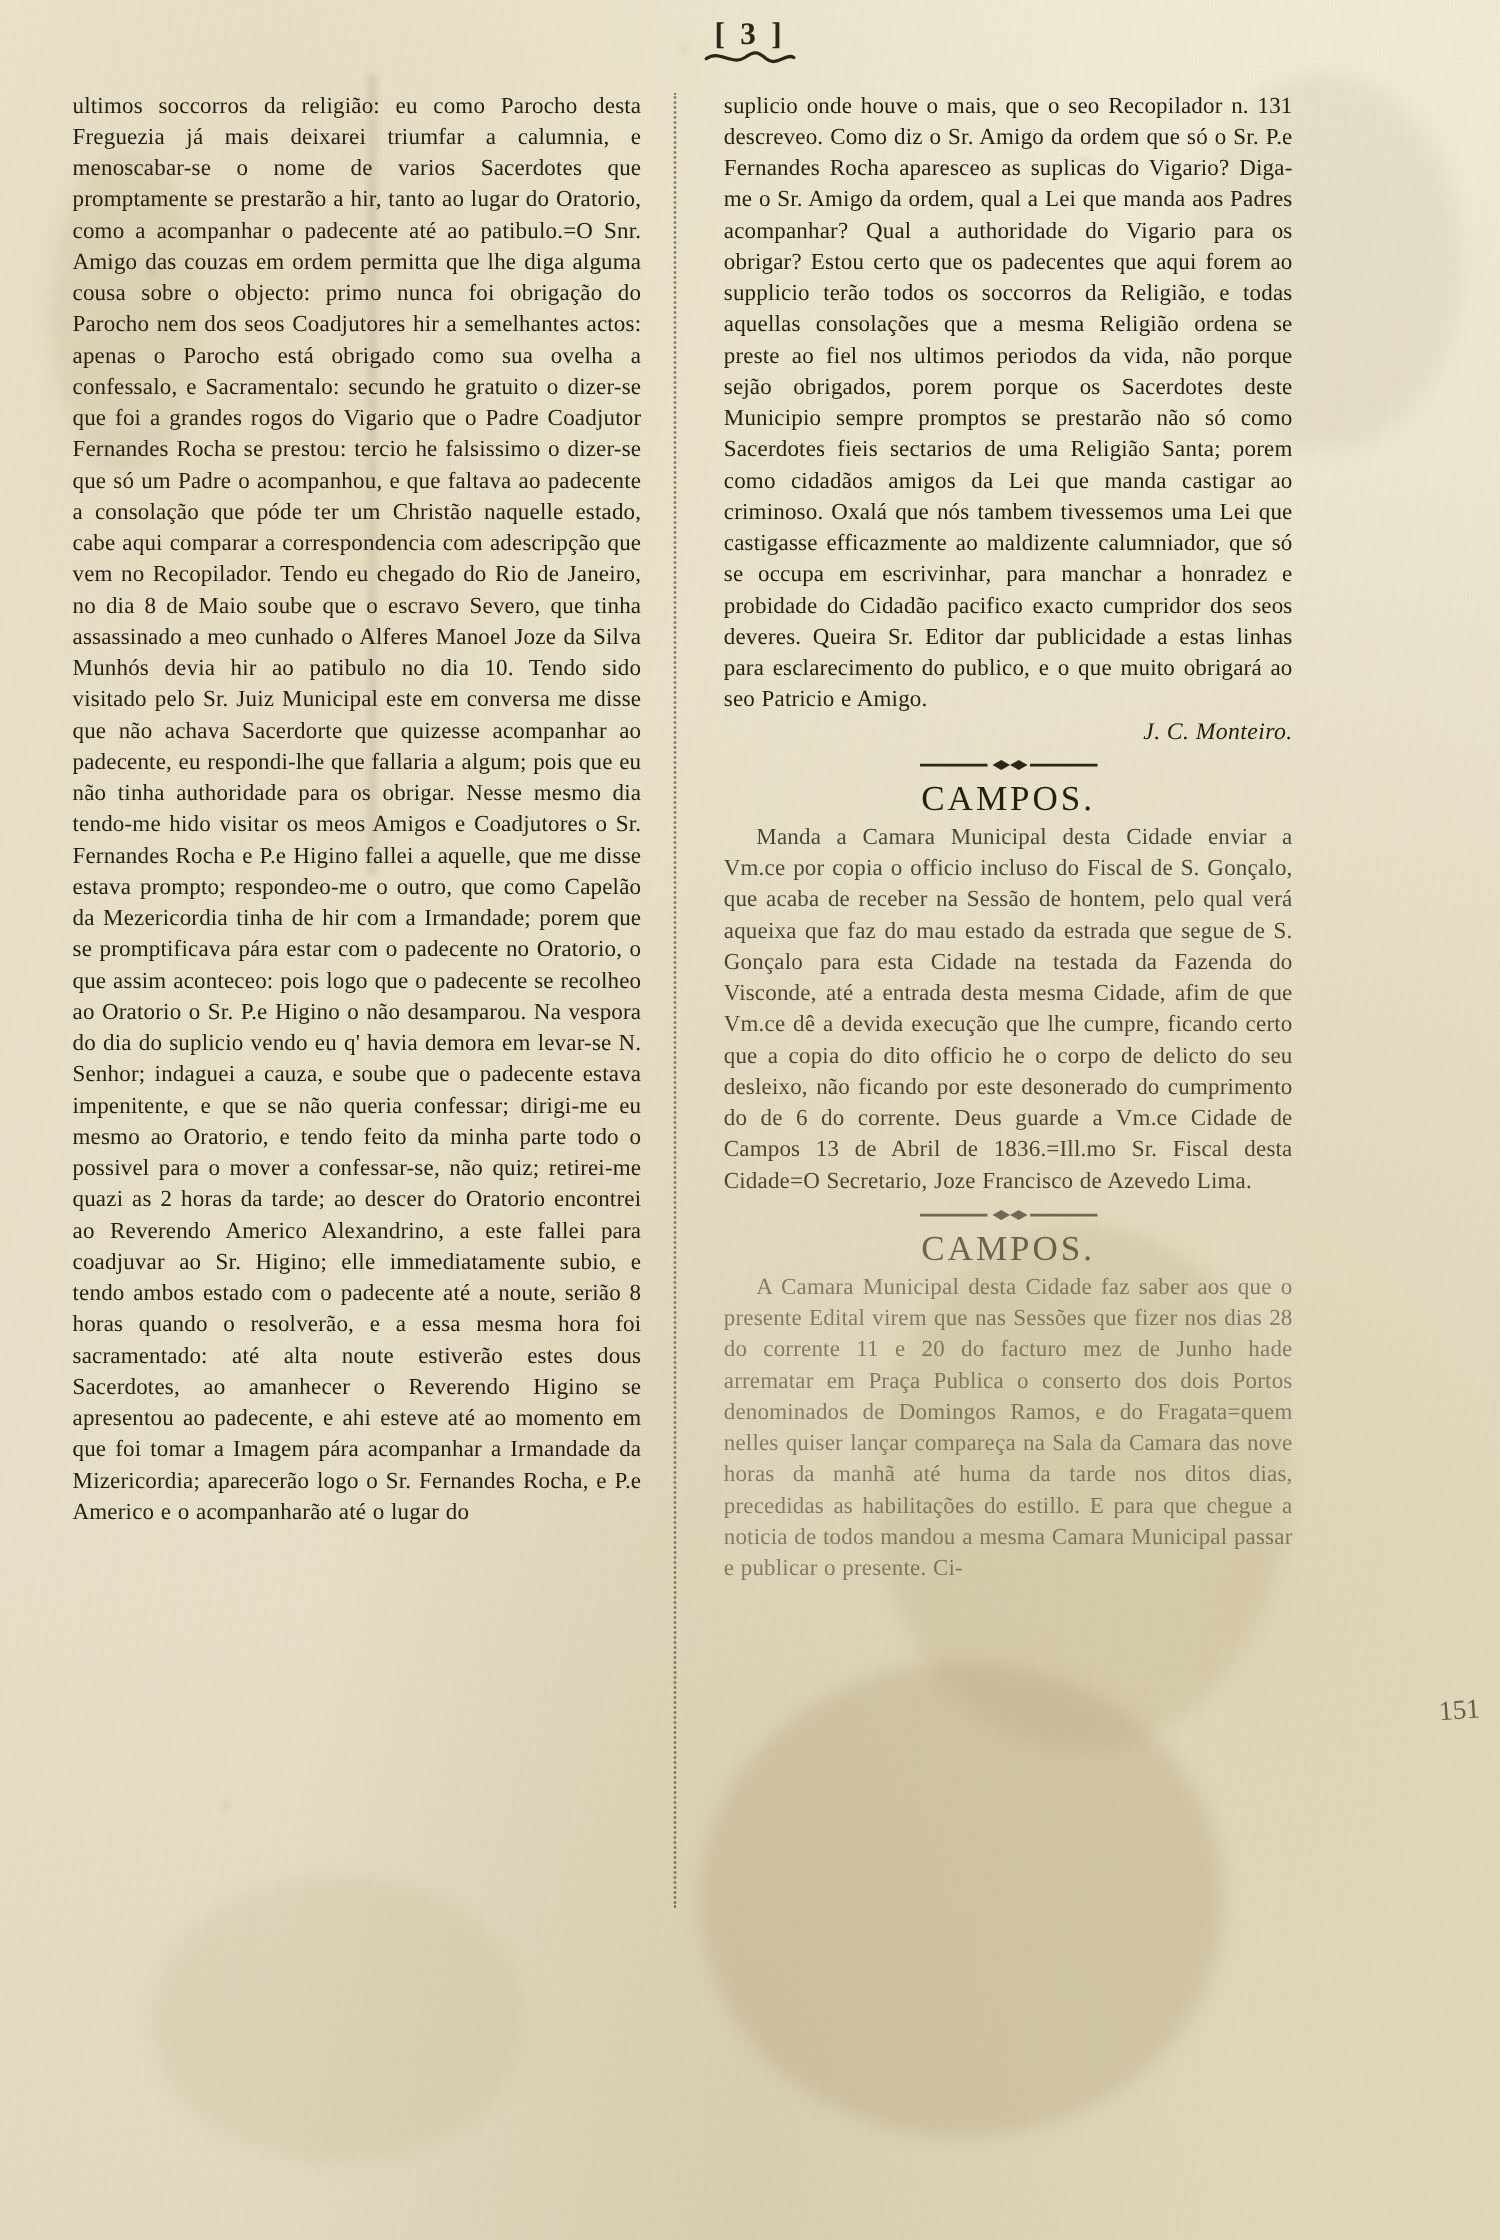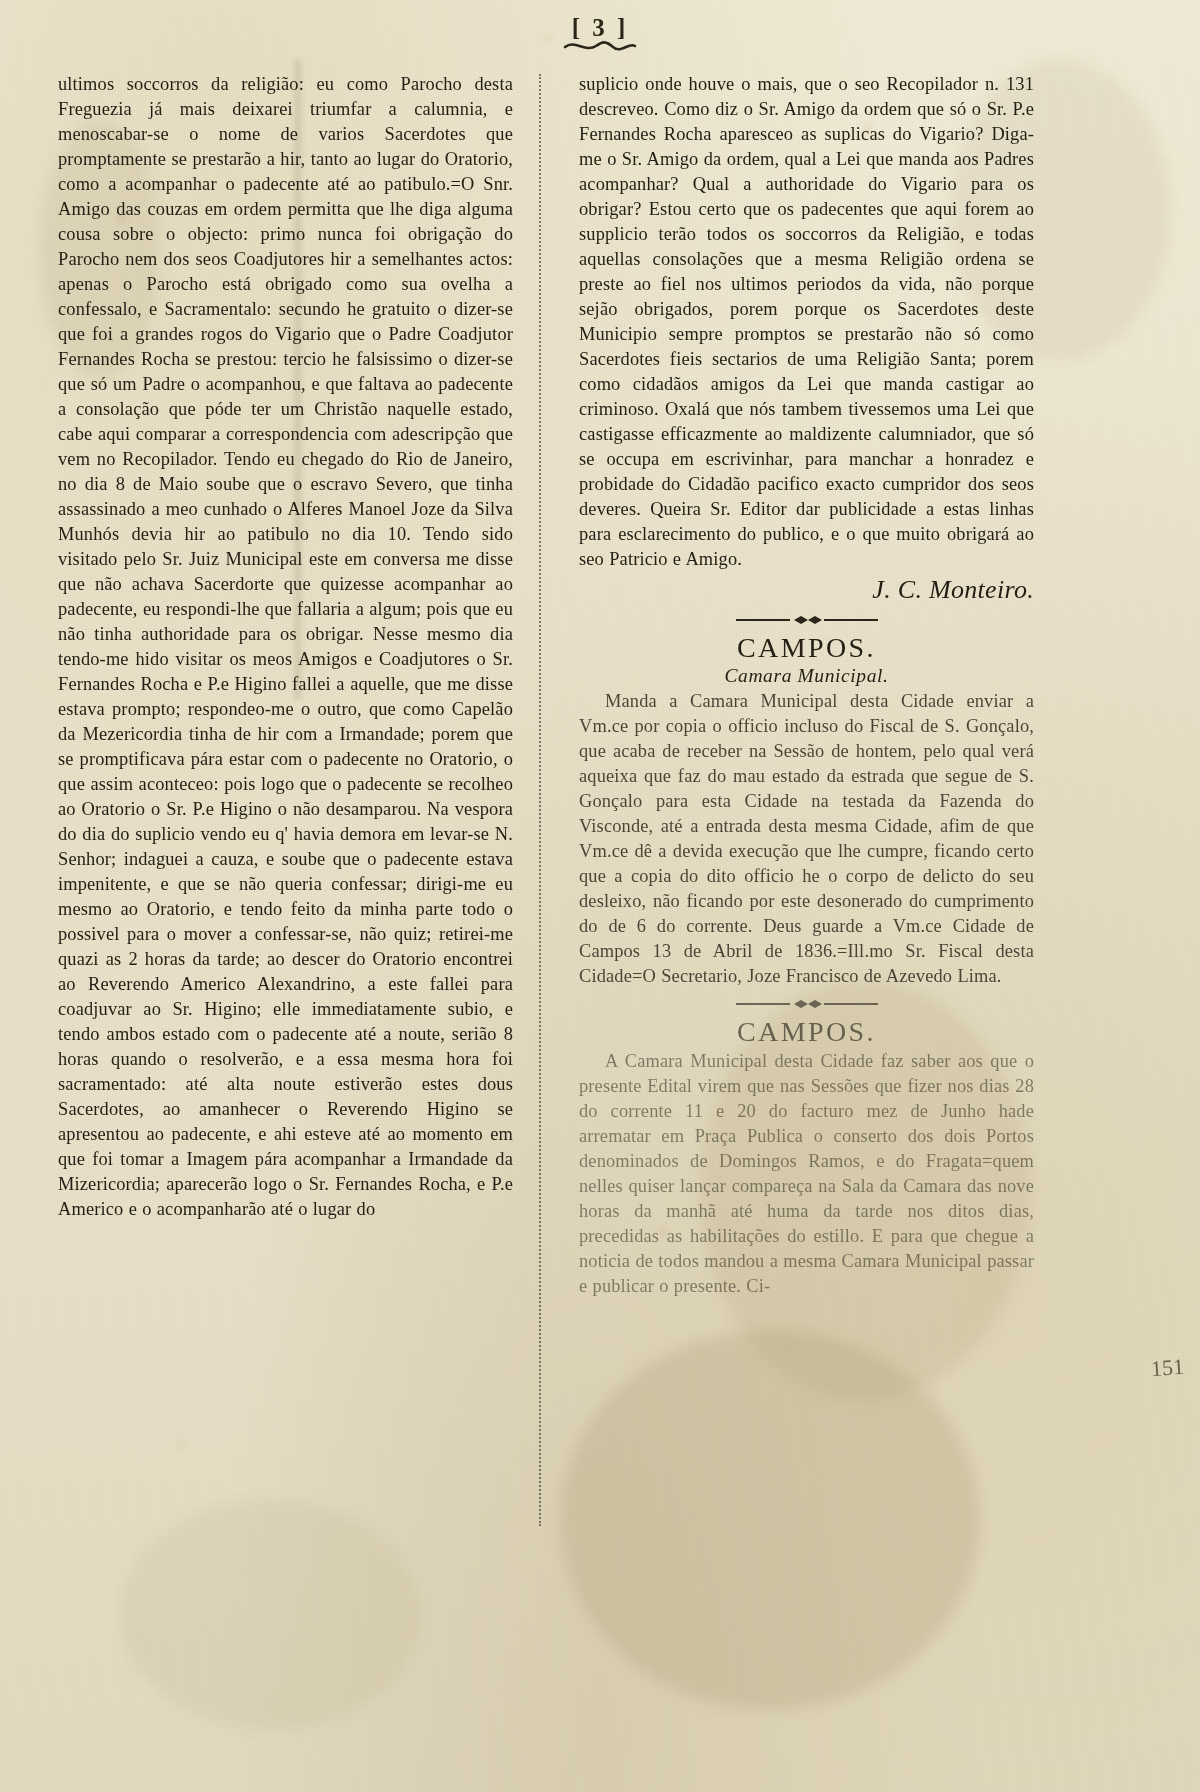--- a/index.html
+++ b/index.html
@@ -56,21 +56,21 @@
     line-height:25.0px;
     color:#231d13;
     text-align:justify;
     text-justify:inter-word;
     letter-spacing:.15px;
     word-spacing:.5px;
     font-family:"Liberation Serif", serif;
   }
   p.ind{text-indent:26px;}
   .sig{
-    text-align:right;font-style:italic;font-size:26px;margin-top:3px;color:#231d13;
+    text-align:right;font-style:italic;font-size:19px;margin-top:3px;color:#231d13;
     letter-spacing:.3px;
   }
   .head{
     text-align:center;font-size:28px;letter-spacing:2.4px;color:#241e14;
     margin:6px 0 1px;
   }
   .subhead{
     text-align:center;font-size:19.5px;font-style:italic;color:#241e14;
     letter-spacing:.6px;margin:0 0 2px;
   }
@@ -142,21 +142,20 @@
       <p>suplicio onde houve o mais, que o seo Recopilador n. 131 descreveo. Como diz o Sr. Amigo da ordem que só o Sr. P.e Fernandes Rocha aparesceo as suplicas do Vigario? Diga-me o Sr. Amigo da ordem, qual a Lei que manda aos Padres acompanhar? Qual a authoridade do Vigario para os obrigar? Estou certo que os padecentes que aqui forem ao supplicio terão todos os soccorros da Religião, e todas aquellas consolações que a mesma Religião ordena se preste ao fiel nos ultimos periodos da vida, não porque sejão obrigados, porem porque os Sacerdotes deste Municipio sempre promptos se prestarão não só como Sacerdotes fieis sectarios de uma Religião Santa; porem como cidadãos amigos da Lei que manda castigar ao criminoso. Oxalá que nós tambem tivessemos uma Lei que castigasse efficazmente ao maldizente calumniador, que só se occupa em escrivinhar, para manchar a honradez e probidade do Cidadão pacifico exacto cumpridor dos seos deveres. Queira Sr. Editor dar publicidade a estas linhas para esclarecimento do publico, e o que muito obrigará ao seo Patricio e Amigo.</p>
       <div class="sig">J. C. Monteiro.</div>
 
       <svg class="divider" viewBox="0 0 150 12">
         <path d="M4 6 H58" stroke="#2c2519" stroke-width="2.2" fill="none"></path>
         <path d="M92 6 H146" stroke="#2c2519" stroke-width="2.2" fill="none"></path>
         <path d="M62 6 l7-4 7 4 -7 4 z M76 6 l7-4 7 4 -7 4 z" fill="#2c2519"></path>
       </svg>
 
       <div class="head">CAMPOS.</div>
-      <div class="subhead">Camara Municipal.</div>
       <p class="ind fade1">Manda a Camara Municipal desta Cidade enviar a Vm.ce por copia o officio incluso do Fiscal de S. Gonçalo, que acaba de receber na Sessão de hontem, pelo qual verá aqueixa que faz do mau estado da estrada que segue de S. Gonçalo para esta Cidade na testada da Fazenda do Visconde, até a entrada desta mesma Cidade, afim de que Vm.ce dê a devida execução que lhe cumpre, ficando certo que a copia do dito officio he o corpo de delicto do seu desleixo, não ficando por este desonerado do cumprimento do de 6 do corrente. Deus guarde a Vm.ce Cidade de Campos 13 de Abril de 1836.=Ill.mo Sr. Fiscal desta Cidade=O Secretario, Joze Francisco de Azevedo Lima.</p>
 
       <svg class="divider fade2" viewBox="0 0 150 12">
         <path d="M4 6 H58" stroke="#2c2519" stroke-width="2.2" fill="none"></path>
         <path d="M92 6 H146" stroke="#2c2519" stroke-width="2.2" fill="none"></path>
         <path d="M62 6 l7-4 7 4 -7 4 z M76 6 l7-4 7 4 -7 4 z" fill="#2c2519"></path>
       </svg>
 
       <div class="head fade2">CAMPOS.</div>
       <p class="ind fade3">A Camara Municipal desta Cidade faz saber aos que o presente Edital virem que nas Sessões que fizer nos dias 28 do corrente 11 e 20 do facturo mez de Junho hade arrematar em Praça Publica o conserto dos dois Portos denominados de Domingos Ramos, e do Fragata=quem nelles quiser lançar compareça na Sala da Camara das nove horas da manhã até huma da tarde nos ditos dias, precedidas as habilitações do estillo. E para que chegue a noticia de todos mandou a mesma Camara Municipal passar e publicar o presente. Ci-</p>

